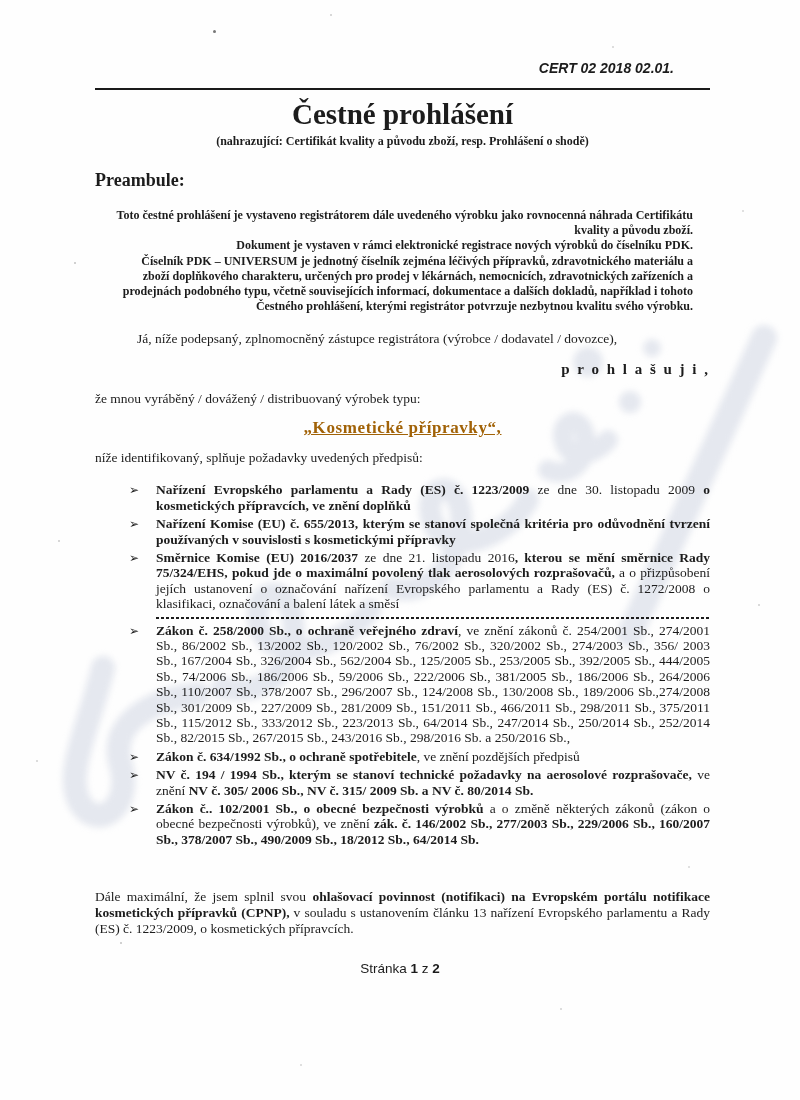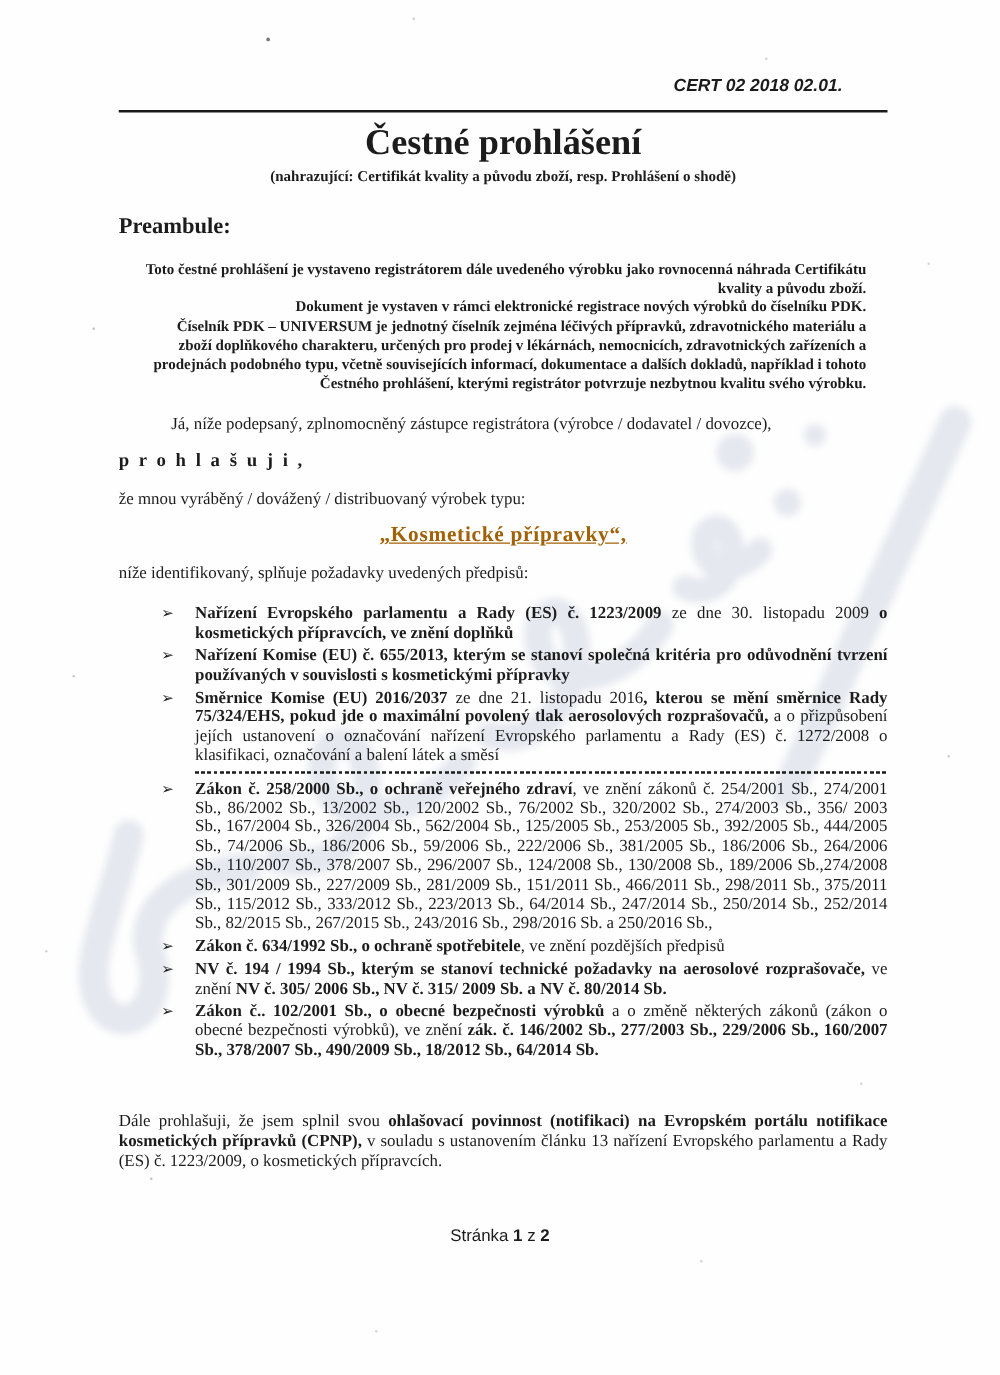--- a/index.html
+++ b/index.html
@@ -18,36 +18,36 @@
   .top-rule { border:none; border-top:2px solid #1a1a1a; margin:12px 0 0 0; }
 
   .doc-title { text-align:center; font-size:29px; font-weight:bold; margin:9px 0 0 0; line-height:1.1; }
   .doc-subtitle { text-align:center; font-weight:bold; font-size:12px; margin-top:3px; }
 
   .preamble-heading { font-size:18px; font-weight:bold; margin:21px 0 2px 0; }
   .preamble-body { font-weight:bold; font-size:12px; line-height:15.2px; margin:17px; white-space:pre-line;text-align:right; }
 
   p { font-size:13.5px; margin:0; }
   .intro-line { margin-top:9px; text-indent:42px; }
-  .verb-line { text-align:left; font-weight:bold; font-size:15px; letter-spacing:2px; margin:14px 0 13px 0; }
+  .verb-line { text-align:right; font-weight:bold; font-size:15px; letter-spacing:2px; margin:14px 0 13px 0; }
   .product-intro { margin-top:2px; }
   .product-type-line { text-align:center; margin:11px 0 12px 0; }
   .product-type { font-weight:bold; font-size:17px; color:#a16207; text-decoration:underline; letter-spacing:0.6px; }
 
   .reg-list { margin:16px 0 0 34px; }
   .reg-item { display:flex; margin-bottom:3px; }
   .reg-bullet { flex:none; width:27px; font-family:"DejaVu Sans","Liberation Sans",sans-serif; font-size:12px; padding-top:1px; }
   .reg-text { flex:1; font-size:13.5px; line-height:15.4px; text-align:justify; }
   .b { font-weight:bold; }
   .dashed-sep { height:2px; margin:5px 0 4px 27px;
     background:repeating-linear-gradient(90deg,#1b1b1b 0 3px, transparent 3px 5px); }
 
   .closing { margin-top:42px; text-align:justify; font-size:13.5px; line-height:16px; }
 
-  .page-footer { position:absolute; left:0; right:0; top:981px; z-index:1; text-align:center;
+  .page-footer { position:absolute; left:0; right:0; top:961px; z-index:1; text-align:center;
     font-family:"Liberation Sans", sans-serif; font-size:13.5px; color:#1c1c1c; }
 </style>
 </head>
 <body>
 
 <div class="page">
 
   <svg class="watermark" viewBox="0 0 800 1100" aria-hidden="true">
     <g fill="none" stroke="#e5e8ef" stroke-linecap="round">
       <path d="M103 668 C88 730 62 778 82 806 C100 830 134 806 120 762 C110 722 152 700 198 694" stroke-width="24"></path>
@@ -125,20 +125,20 @@
         <div class="reg-item">
           <span class="reg-bullet">➢</span>
           <div class="reg-text"><span class="b">NV č. 194 / 1994 Sb., kterým se stanoví technické požadavky na aerosolové rozprašovače, </span><span>ve znění </span><span class="b">NV č. 305/ 2006 Sb., NV č. 315/ 2009 Sb. a NV č. 80/2014 Sb.</span></div>
         </div>
         <div class="reg-item">
           <span class="reg-bullet">➢</span>
           <div class="reg-text"><span class="b">Zákon č.. 102/2001 Sb., o obecné bezpečnosti výrobků </span><span>a o změně některých zákonů (zákon o obecné bezpečnosti výrobků), ve znění </span><span class="b">zák. č. 146/2002 Sb., 277/2003 Sb., 229/2006 Sb., 160/2007 Sb., 378/2007 Sb., 490/2009 Sb., 18/2012 Sb., 64/2014 Sb.</span></div>
         </div>
       </div>
 
-    <p class="closing"><span>Dále prohlašuji, že jsem splnil svou </span><span class="b">ohlašovací povinnost (notifikaci) na Evropském portálu notifikace kosmetických přípravků (CPNP),</span><span> v souladu s ustanovením článku 13 nařízení Evropského parlamentu a Rady (ES) č. 1223/2009, o kosmetických přípravcích.</span></p>
+    <p class="closing"><span>Dále maximální, že jsem splnil svou </span><span class="b">ohlašovací povinnost (notifikaci) na Evropském portálu notifikace kosmetických přípravků (CPNP),</span><span> v souladu s ustanovením článku 13 nařízení Evropského parlamentu a Rady (ES) č. 1223/2009, o kosmetických přípravcích.</span></p>
   </div>
 
   <div class="page-footer">
     <span>Stránka </span><span class="b">1</span><span> z </span><span class="b">2</span>
   </div>
 
 </div>
 
 </body></html>

